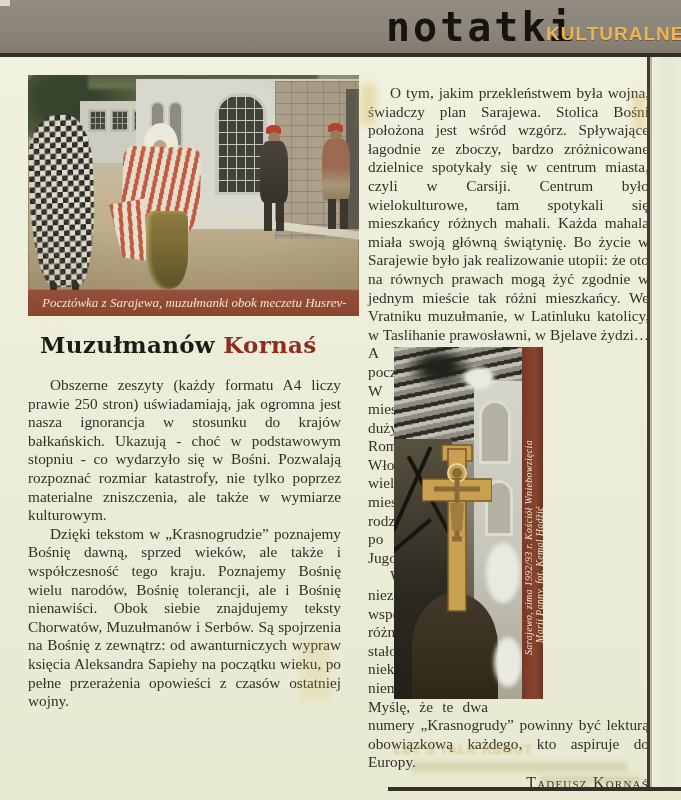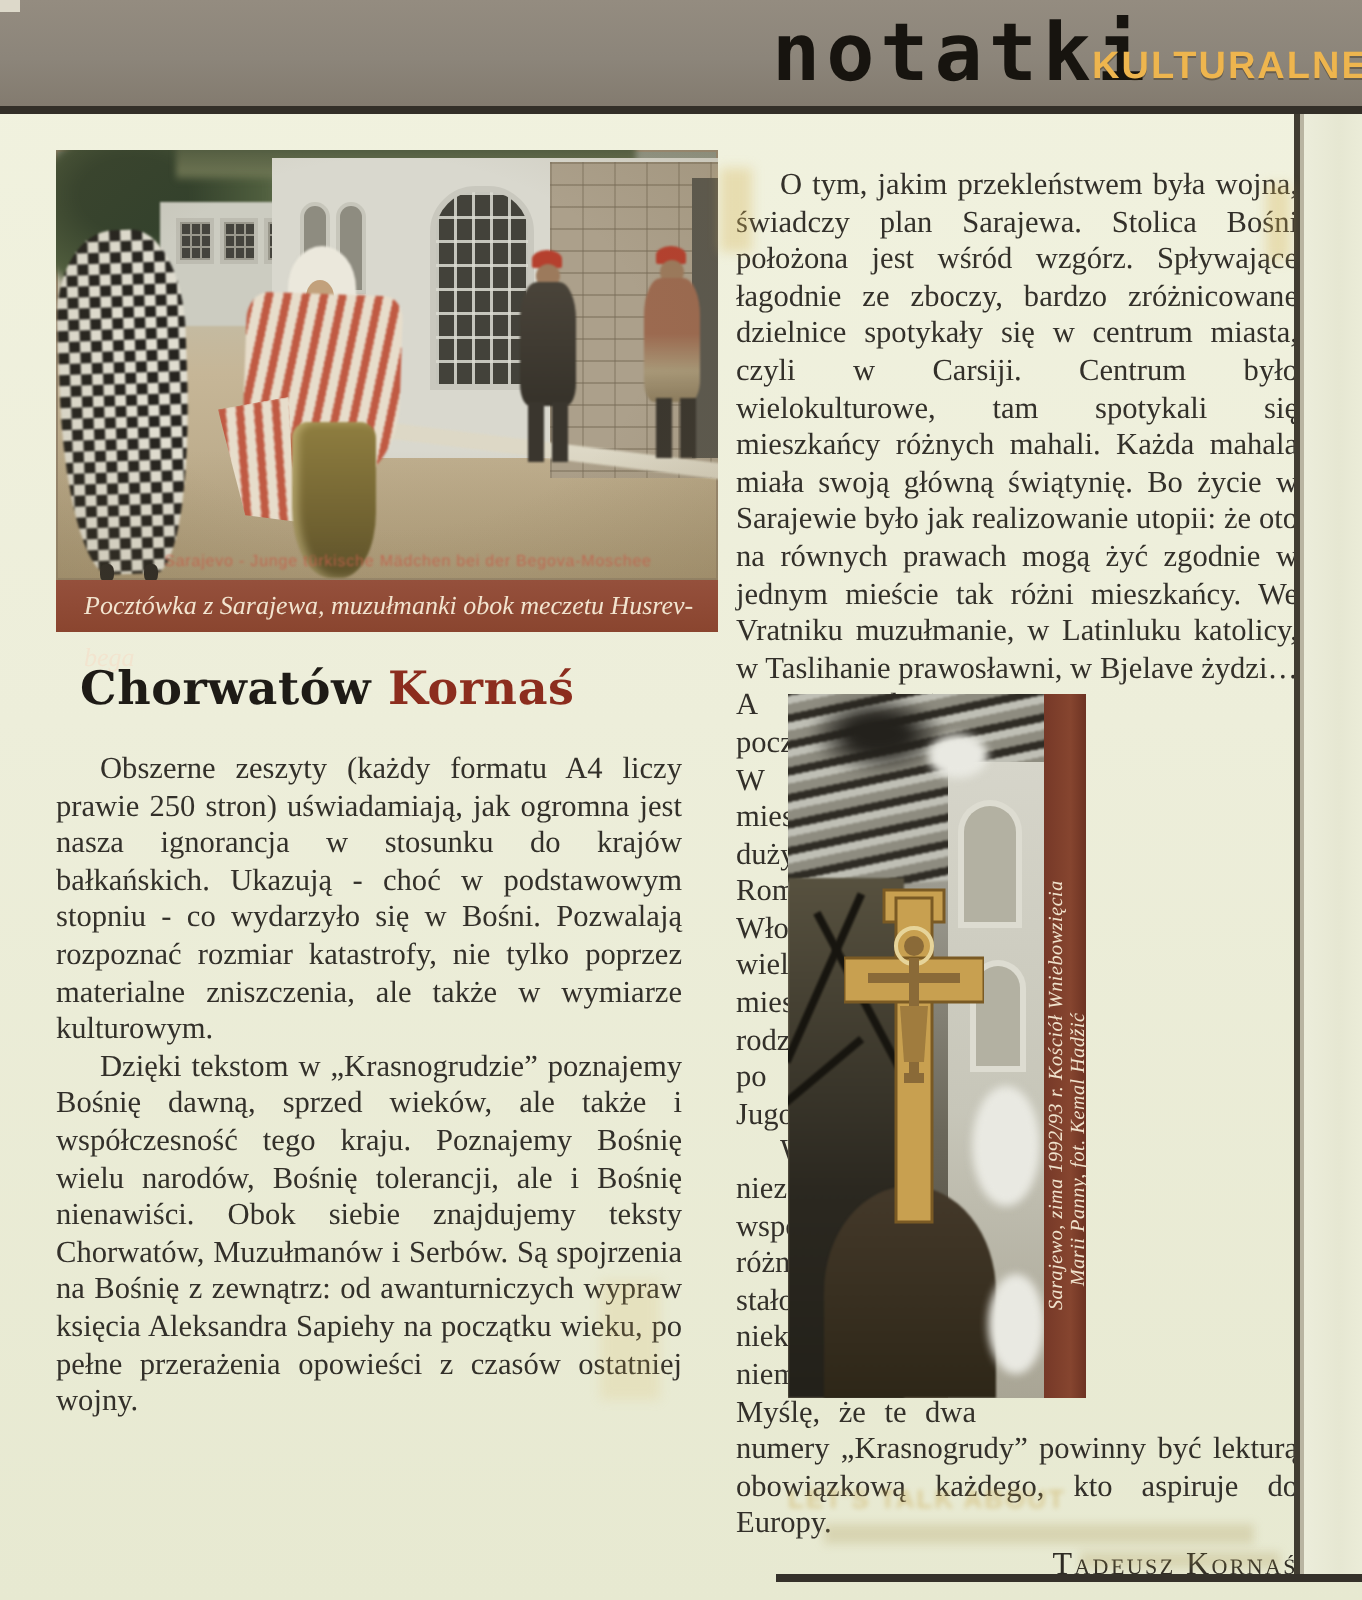--- a/index.html
+++ b/index.html
@@ -182,29 +182,28 @@
       <div class="leg" style="left:18px;"></div>
     </div>
     <div class="p1-man p1-man2">
       <div class="fez"></div>
       <div class="head"></div>
       <div class="torso"></div>
       <div class="leg" style="left:8px;"></div>
       <div class="leg" style="left:20px;"></div>
     </div>
     <div class="p1-vignette"></div>
-    <div class="p1-innercap">Sarajevo - Junge türkische Mädchen bei der Begova-Moschee</div>
   </div>
   <div class="cap1">
     <span>Pocztówka z Sarajewa, muzułmanki obok meczetu Husrev-bega</span>
   </div>
 </div>
 
 <div class="article-title">
-  <span class="title-black">Chorwatów</span>
+  <span class="title-black">Muzułmanów</span>
   <span class="title-red">Kornaś</span>
 </div>
 
 <div class="col col-left">
   <p>Obszerne zeszyty (każdy formatu A4 liczy prawie 250 stron) uświadamiają, jak ogromna jest nasza ignorancja w stosunku do krajów bałkańskich. Ukazują - choć w podstawowym stopniu - co wydarzyło się w Bośni. Pozwalają rozpoznać rozmiar katastrofy, nie tylko poprzez materialne zniszczenia, ale także w wymiarze kulturowym.</p>
   <p>Dzięki tekstom w „Krasnogrudzie” poznajemy Bośnię dawną, sprzed wieków, ale także i współczesność tego kraju. Poznajemy Bośnię wielu narodów, Bośnię tolerancji, ale i Bośnię nienawiści. Obok siebie znajdujemy teksty Chorwatów, Muzułmanów i Serbów. Są spojrzenia na Bośnię z zewnątrz: od awanturniczych wypraw księcia Aleksandra Sapiehy na początku wieku, po pełne przerażenia opowieści z czasów ostatniej wojny.</p>
 </div>
 
 <div class="col col-right">
   <p><span>O tym, jakim przekleństwem była wojna, świadczy plan Sarajewa. Stolica Bośni położona jest wśród wzgórz. Spływające łagodnie ze zboczy, bardzo zróżnicowane dzielnice spotykały się w centrum miasta, czyli w Carsiji. Centrum było wielokulturowe, tam spotykali się mieszkańcy różnych mahali. Każda mahala miała swoją główną świątynię. Bo życie w Sarajewie było jak realizowanie utopii: że oto na równych prawach mogą żyć zgodnie w jednym mieście tak różni mieszkańcy. We Vratniku muzułmanie, w Latinluku katolicy, w Taslihanie prawosławni, w Bjelave żydzi… A to</span><span class="photo2-float">

